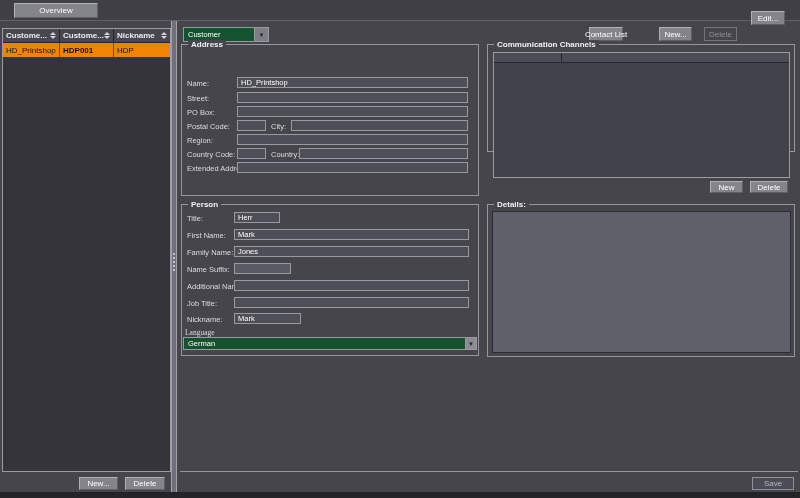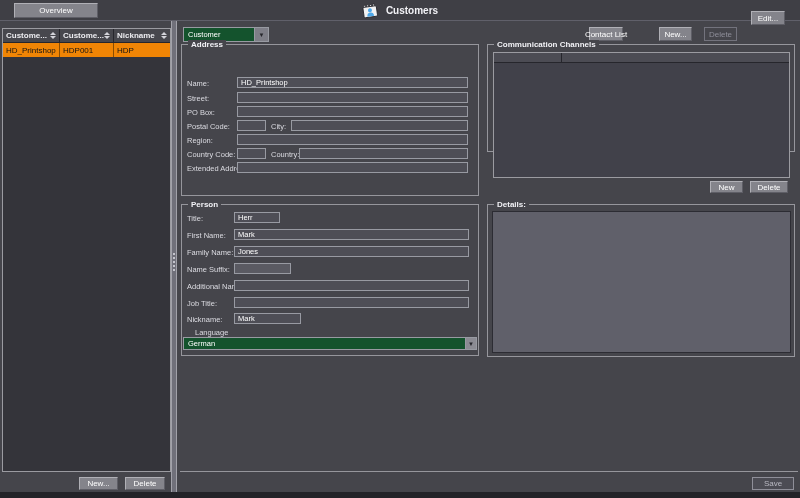--- a/index.html
+++ b/index.html
@@ -20,21 +20,21 @@
   .table { position:absolute; left:2px; top:28px; width:169px; height:444px; background:#34343a; border:1px solid #9b9ba1; }
   .thead { display:flex; height:14px; background:#47474d; border-bottom:1px solid #26262c; }
   .th { display:flex; align-items:center; justify-content:space-between; padding:0 3px; border-right:1px solid #26262c; font-weight:bold; font-size:8px; color:#ececf0; }
   .th:nth-child(1){ width:57px; } .th:nth-child(2){ width:54px; } .th:nth-child(3){ width:56px; border-right:none; flex:1; }
   .sort { display:flex; flex-direction:column; gap:1px; }
   .sort i { display:block; width:0; height:0; border-left:3px solid transparent; border-right:3px solid transparent; }
   .sort .up { border-bottom:3px solid #d4d4da; }
   .sort .dn { border-top:3px solid #d4d4da; }
   .trow { display:flex; height:14px; background:#f08505; color:#141414; font-size:8px; }
   .td { display:flex; align-items:center; padding:0 3px; border-right:1px solid #8a4d00; overflow:hidden; white-space:nowrap; }
-  .td:nth-child(1){ width:57px; } .td:nth-child(2){ width:54px; } .td:nth-child(3){ flex:1; border-right:none; }
+  .td:nth-child(1){ width:57px; } .td:nth-child(2){ width:54px;font-weight:bold; } .td:nth-child(3){ flex:1; border-right:none; }
 
   
   .splitter { position:absolute; left:171px; top:21px; width:6px; height:471px; background:#70707a; border-left:1px solid #a2a2aa; border-right:1px solid #a2a2aa; }
   .grip { position:absolute; left:1px; top:232px; width:2px; height:18px;
           background:repeating-linear-gradient(#c4c4cc 0 2px, transparent 2px 4px); }
 
   
   .group { position:absolute; border:1px solid #96969c; }
   .group-title { position:absolute; top:-5px; left:6px; background:#45454b; padding:0 3px; font-weight:bold; font-size:8px; color:#f2f2f6; white-space:nowrap; }
 
@@ -59,36 +59,20 @@
   .sep { position:absolute; background:#96969c; }
   .bottomstrip { position:absolute; left:0; top:492px; width:800px; height:6px; background:#232328; }
 </style>
 </head>
 <body>
 
 <div class="app">
 
   <div class="titlebar">
     <div class="btn" style="left:14px; top:3px; width:84px; height:15px;">Overview</div>
-    <div class="title-center">
-      <span style="display:flex;">
-        <svg width="17" height="16" viewBox="0 0 17 16">
-          <g transform="rotate(-8 8.5 8)">
-            <rect x="2.5" y="1.6" width="2" height="3" fill="#f2f2f2" stroke="#26262c" stroke-width="0.7"></rect>
-            <rect x="5.5" y="1.6" width="2" height="3" fill="#f2f2f2" stroke="#26262c" stroke-width="0.7"></rect>
-            <rect x="8.5" y="1.6" width="2" height="3" fill="#f2f2f2" stroke="#26262c" stroke-width="0.7"></rect>
-            <rect x="11.5" y="1.6" width="2" height="3" fill="#f2f2f2" stroke="#26262c" stroke-width="0.7"></rect>
-            <rect x="1.5" y="3.5" width="13.5" height="10.5" rx="1.2" fill="#f2f2f2" stroke="#26262c" stroke-width="0.9"></rect>
-            <circle cx="8.2" cy="7.3" r="2" fill="#4fa8e8"></circle>
-            <path d="M4.8 13.3 Q4.8 9.4 8.2 9.4 Q11.6 9.4 11.6 13.3 Z" fill="#4fa8e8"></path>
-          </g>
-        </svg>
-      </span>
-      <span>Customers</span>
-    </div>
   </div>
 
   <div class="table">
     <div class="thead">
       <div class="th">
         <span>Custome...</span>
         <span class="sort">
             <i class="up"></i>
             <i class="dn"></i>
           </span>
@@ -192,21 +176,21 @@
 
     <span class="lbl" style="left:5px; top:77px;">Additional Name:</span>
     <input class="field" style="left: 52px; top: 75px; width: 235px;">
 
     <span class="lbl" style="left:5px; top:94px;">Job Title:</span>
     <input class="field" style="left: 52px; top: 92px; width: 235px;">
 
     <span class="lbl" style="left:5px; top:110px;">Nickname:</span>
     <input class="field" style="left: 52px; top: 108px; width: 67px;" value="Mark">
 
-    <span class="lbl" style="left:13px; top:123px;">Language</span>
+    <span class="lbl" style="left:3px; top:123px;font-family:Liberation Serif, serif;">Language</span>
     <div class="dropdown" style="left:1px; top:132px; width:294px; height:13px;text-align:right;">
       <div class="dd-text">German</div>
       <div class="dd-btn slim">▼</div>
     </div>
   </div>
 
   <div class="group" style="left:487px; top:204px; width:308px; height:153px;">
     <span class="group-title">Details:</span>
     <textarea class="details-area" style="left: 4px; top: 6px; width: 299px; height: 142px;"></textarea>
   </div>

